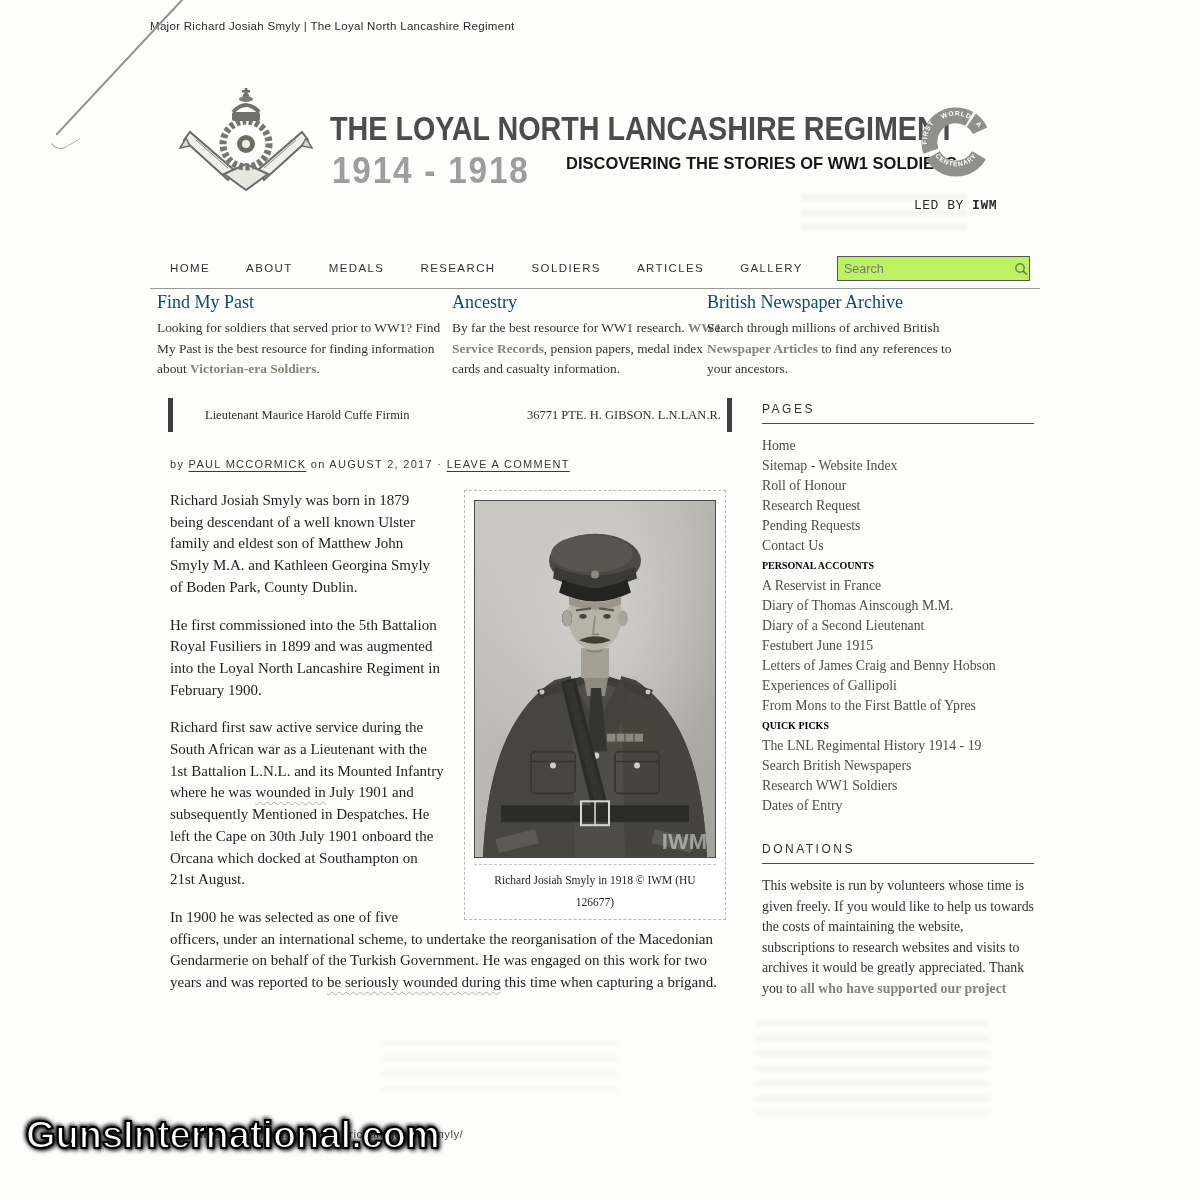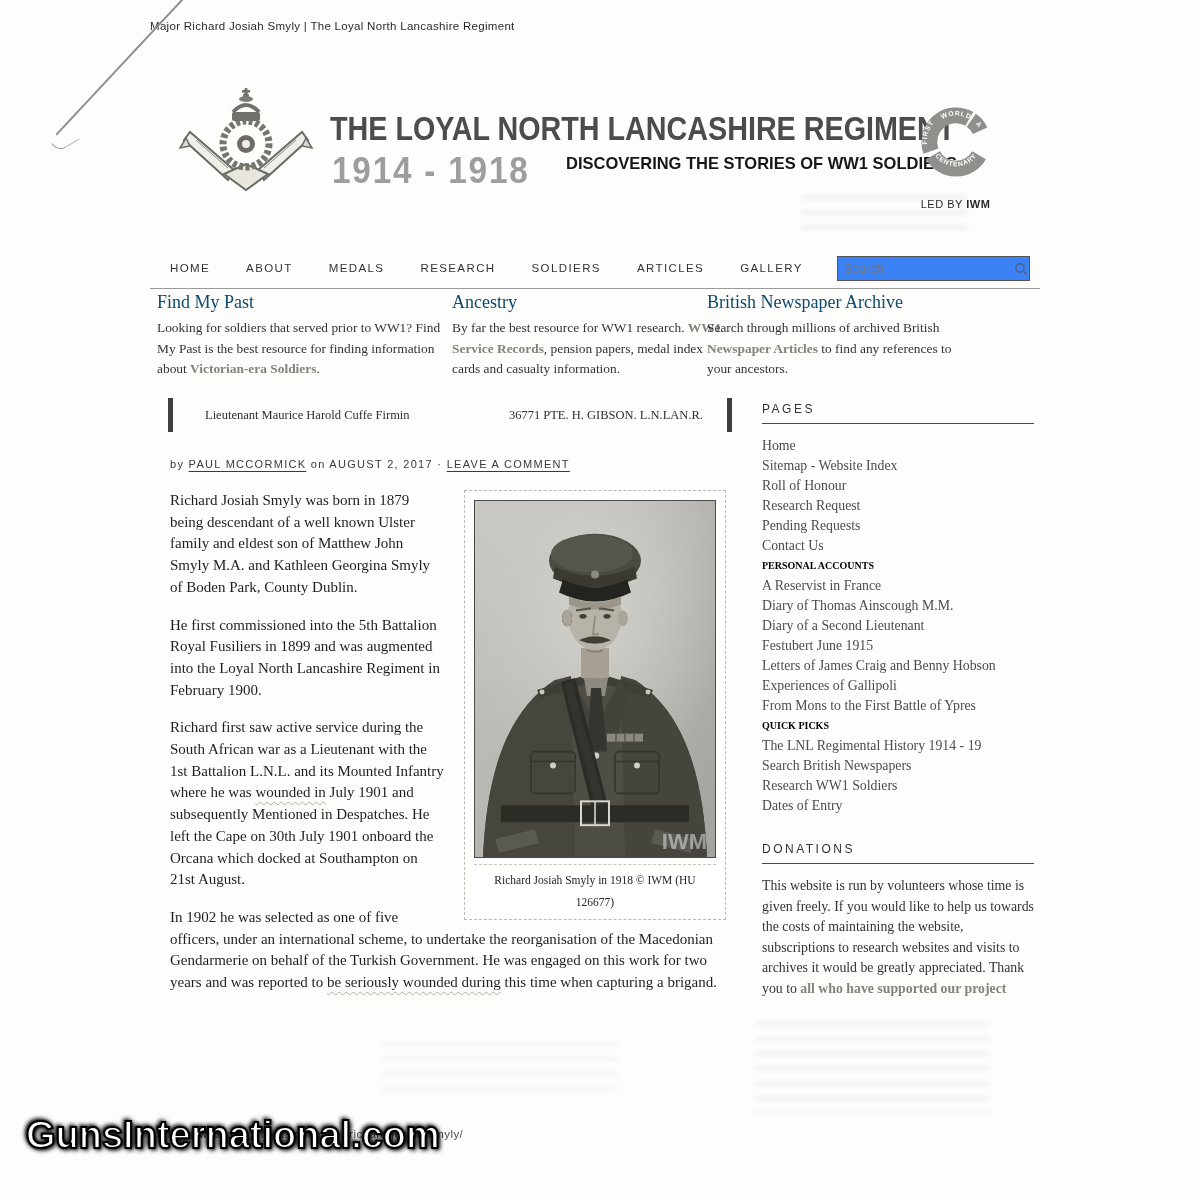--- a/index.html
+++ b/index.html
@@ -18,49 +18,49 @@
   .badge-wrap{position:absolute;left:176px;top:86px;width:140px;height:132px;}
   .site-title{position:absolute;left:330px;top:110px;font-family:"Liberation Sans",sans-serif;
               font-weight:bold;font-size:33px;color:#4c4c4c;white-space:nowrap;
               transform:scaleX(.87);transform-origin:left top;letter-spacing:0;}
   .years-row{position:absolute;left:332px;top:152px;display:flex;align-items:flex-start;}
   .years{font-family:"Liberation Sans",sans-serif;font-weight:bold;font-size:37px;color:#9d9d9d;
          letter-spacing:2px;transform:scaleX(.9);transform-origin:left top;line-height:1;}
   .tagline{font-family:"Liberation Sans",sans-serif;font-weight:bold;font-size:17px;color:#171717;
            margin-left:14px;margin-top:2px;white-space:nowrap;transform:scaleX(.97);transform-origin:left top;}
   .centenary{position:absolute;left:893px;top:92px;width:125px;text-align:center;}
-  .ledby{font-family:Liberation Sans, sans-serif;font-size:11px;color:#2a2a2a;margin-top:2px;letter-spacing:.5px;}
+  .ledby{font-family:Liberation Mono, monospace;font-size:13px;color:#2a2a2a;margin-top:2px;letter-spacing:.5px;}
   .ledby b{font-weight:bold;}
 
   
   .nav{position:absolute;left:150px;top:254px;width:890px;height:34px;border-bottom:1px solid #9a9a9a;}
   .nav-items{position:absolute;left:20px;top:8px;display:flex;gap:36px;}
   .nav-item{font-family:"Liberation Sans",sans-serif;font-size:11.5px;letter-spacing:1.4px;color:#333;cursor:pointer;}
   .searchbox{position:absolute;left:687px;top:2px;width:191px;height:23px;border:1px solid #555;
-             background:#3b82f6;display:flex;align-items:center;}
+             background:#bef264;display:flex;align-items:center;}
   .searchbox input{border:none;outline:none;flex:1;font-family:"Liberation Sans",sans-serif;
                    font-size:12.5px;color:#333;padding:0 6px;background:transparent;}
   .search-icon{width:20px;height:16px;flex:0 0 auto;opacity:.75;cursor:pointer;}
 
   
   .promos{position:absolute;left:0;top:292px;width:1200px;}
   .promo-col{position:absolute;top:0;}
   .promo-0{left:157px;width:292px;}
   .promo-1{left:452px;width:282px;}
   .promo-2{left:707px;width:272px;}
   .promo-title{font-size:18px;color:#0c4a6e;margin-bottom:5px;}
   .promo-body{font-size:13.4px;line-height:20.5px;color:#333;}
   .text-link{color:#83837a;font-weight:bold;cursor:pointer;}
 
   
   .post-nav{position:absolute;left:168px;top:398px;width:554px;height:34px;
             border-left:5px solid #3f3f3f;border-right:5px solid #3f3f3f;
             display:flex;align-items:center;justify-content:space-between;}
   .post-nav .prev{margin-left:32px;font-size:12.5px;color:#2e2e2e;cursor:pointer;}
-  .post-nav .next{margin-right:24px;font-size:12.5px;color:#2e2e2e;cursor:pointer;}
+  .post-nav .next{margin-right:6px;font-size:12.5px;color:#2e2e2e;cursor:pointer;}
 
   
   .article{position:absolute;left:170px;top:446px;width:556px;}
   .article-title{font-size:30px;color:#121212;letter-spacing:.2px;}
   .byline{margin-top:12px;font-family:"Liberation Sans",sans-serif;font-size:11px;
           letter-spacing:1.3px;color:#3a3a3a;}
   .byline .lnk{text-decoration:underline;text-underline-offset:3px;cursor:pointer;}
   .article-body{margin-top:20px;font-size:15px;line-height:21.7px;color:#1f1f1f;}
   .article-body p{margin:0 0 16px 0;}
   .wavy{text-decoration:underline;text-decoration-style:wavy;text-decoration-color:#b0b09e;
@@ -295,21 +295,21 @@
 
             <text x="232" y="350" text-anchor="end" font-family="Liberation Sans, sans-serif" font-size="22" font-weight="bold" fill="#ffffff" opacity=".45">IWM</text>
           </svg>
         </div>
         <figcaption>Richard Josiah Smyly in 1918 © IWM (HU 126677)</figcaption>
       </figure>
 
     <p><span>Richard Josiah Smyly was born in 1879 being descendant of a well known Ulster family and eldest son of Matthew John Smyly M.A. and Kathleen Georgina Smyly of Boden Park, County Dublin.</span></p>
         <p><span>He first commissioned into the 5th Battalion Royal Fusiliers in 1899 and was augmented into the Loyal North Lancashire Regiment in February 1900.</span></p>
         <p><span>Richard first saw active service during the South African war as a Lieutenant with the 1st Battalion L.N.L. and its Mounted Infantry where he was </span><span class="wavy">wounded in</span><span> July 1901 and subsequently Mentioned in Despatches. He left the Cape on 30th July 1901 onboard the Orcana which docked at Southampton on 21st August.</span></p>
-        <p><span>In 1902 he was selected as one of five officers, under an international scheme, to undertake the reorganisation of the Macedonian Gendarmerie on behalf of the Turkish Government. He was engaged on this work for two years and was reported to </span><span class="wavy">be seriously wounded during</span><span> this time when capturing a brigand.</span></p>
+        <p><span>In 1900 he was selected as one of five officers, under an international scheme, to undertake the reorganisation of the Macedonian Gendarmerie on behalf of the Turkish Government. He was engaged on this work for two years and was reported to </span><span class="wavy">be seriously wounded during</span><span> this time when capturing a brigand.</span></p>
       </div>
   </div>
 
   <div class="sidebar">
     <div class="side-head">PAGES</div>
     <ul class="side-list">
         <li>Home</li>
         <li>Sitemap - Website Index</li>
         <li>Roll of Honour</li>
         <li>Research Request</li>

